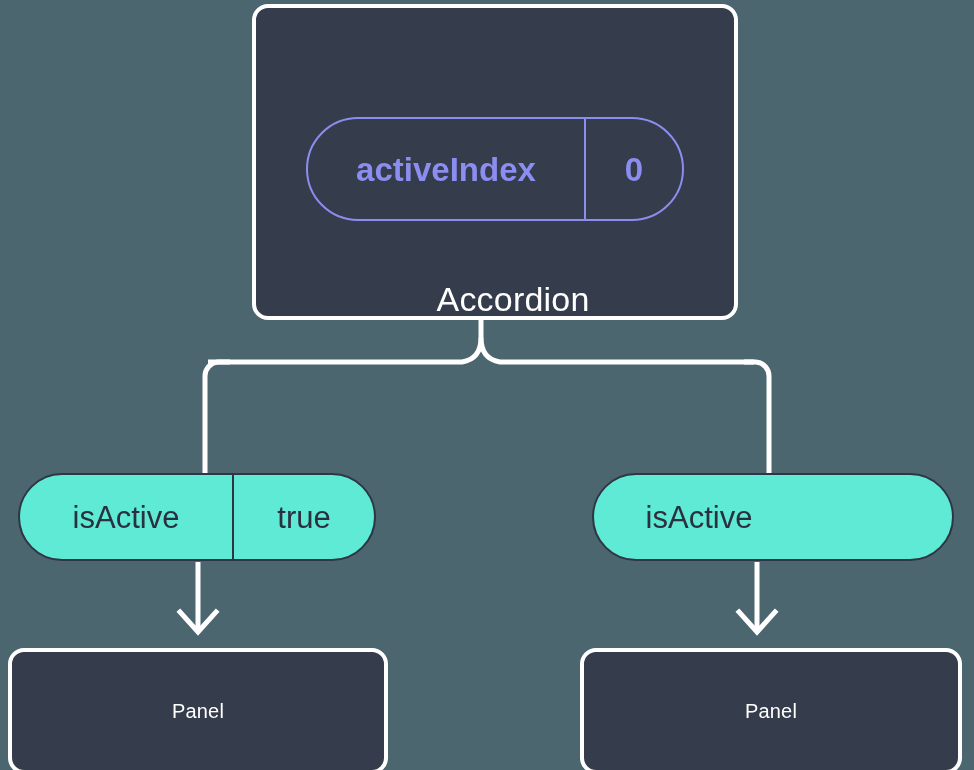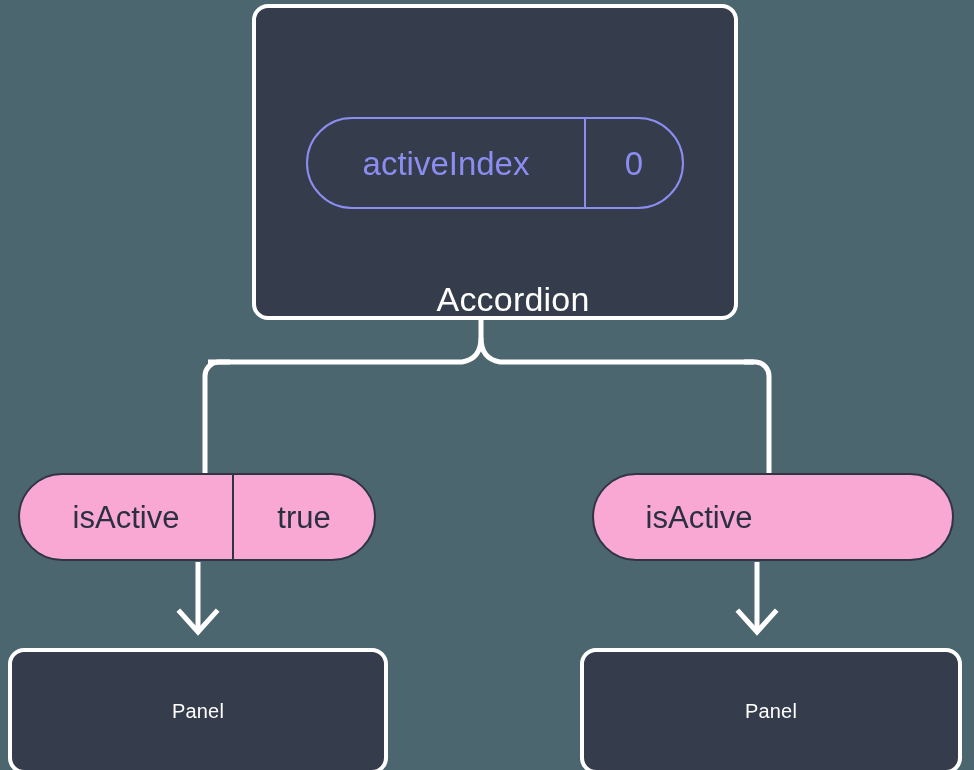--- a/index.html
+++ b/index.html
@@ -80,41 +80,42 @@
     justify-content: center;
     white-space: nowrap;
     line-height: 1;
   }
 
   .pill-outline {
     position: absolute;
     left: 306px;
     top: 117px;
     width: 378px;
-    height: 92px;
+    height: 104px;
     border: 2px solid #8b8ef0;
     background: transparent;
+    font-weight: bold;
   }
   .pill-outline .pill-key {
     flex: 0 0 276px;
     color: #8b8ef0;
     font-size: 33px;
   }
   .pill-outline .pill-val {
     flex: 1 1 auto;
     color: #8b8ef0;
     font-size: 33px;
     border-left: 2px solid #8b8ef0;
   }
 
   
   .pill-filled {
     position: absolute;
     height: 88px;
-    background: #f9a8d4;
+    background: #5eead4;
     border: 2px solid #2f3545;
   }
   .pill-filled .pill-key,
   .pill-filled .pill-val {
     color: #2b3040;
     font-size: 31px;
   }
   .pill-filled .pill-val {
     border-left: 2px solid #2f3545;
   }

